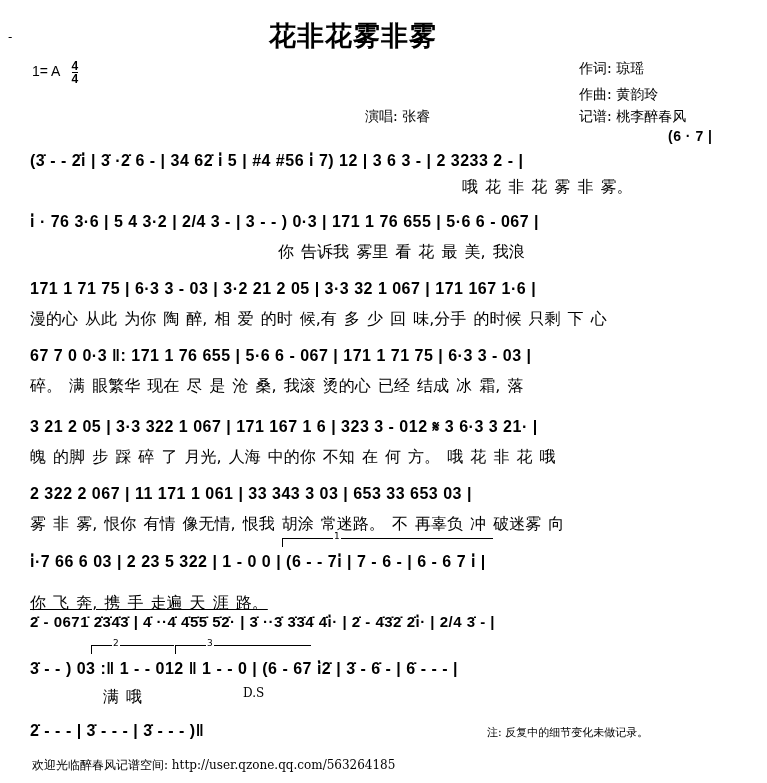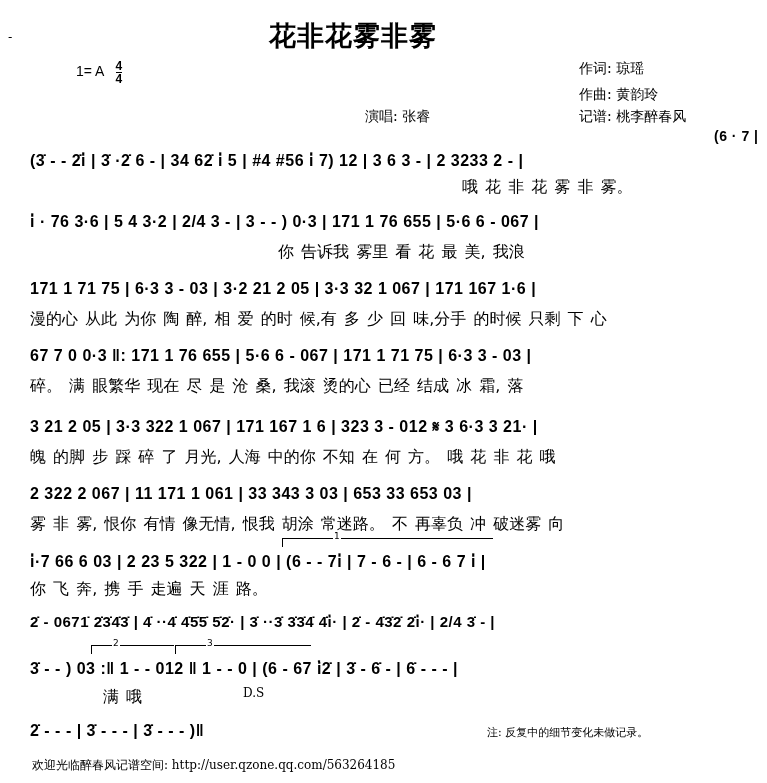--- a/index.html
+++ b/index.html
@@ -1,20 +1,20 @@
 <!DOCTYPE html>
 <html><head>
 <meta charset="utf-8">
 <style>
   html, body { margin:0; padding:0; background:#ffffff; }
   body { width:767px; height:783px; position:relative; overflow:hidden; color:#000; font-family:"DejaVu Sans", sans-serif; }
   .abs { position:absolute; white-space:nowrap; }
   .title { left:0; width:706px; top:18px; text-align:center; font-family:"DejaVu Serif", serif; font-weight:bold; font-size:27px; letter-spacing:1px; }
   .dash-mark { left:8px; top:30px; font-size:12px; }
-  .key { left:32px; top:60px; font-size:14px; font-family:"Liberation Sans", sans-serif;margin-left:44px; }
+  .key { left:32px; top:60px; font-size:14px; font-family:"Liberation Sans", sans-serif; }
   .timesig { display:inline-block; vertical-align:middle; text-align:center; font-size:12px; line-height:12px; margin-left:8px; font-weight:bold; }
   .timesig .num { border-bottom:1px solid #000; display:block; }
   .meta { font-size:14px; font-family:"DejaVu Serif", serif; }
   .staff { left:30px; font-family:"Liberation Sans", sans-serif; font-weight:bold; font-size:16px; letter-spacing:0.5px; }
   .lyric { left:30px; font-family:"DejaVu Sans", sans-serif; font-size:16px; word-spacing:2px; }
   .volta { position:absolute; border-top:1px solid #000; border-left:1px solid #000; height:8px; }
   .volta span { position:absolute; top:-8px; font-size:9px; background:#fff; padding:0 1px; }
   .note { font-family:"DejaVu Serif", serif; font-size:11px; }
   .footer { font-family:"DejaVu Serif", serif; font-size:12px; }
 </style>
@@ -30,21 +30,21 @@
     <span class="num">4</span>
     <span>4</span>
   </span>
 </div>
 
 <div class="abs meta" style="left:365px; top:60px;margin-top:48px;">演唱: 张睿</div>
 <div class="abs meta" style="left:579px; top:60px;">作词: 琼瑶</div>
 <div class="abs meta" style="left:579px; top:86px;">作曲: 黄韵玲</div>
 <div class="abs meta" style="left:579px; top:108px;">记谱: 桃李醉春风</div>
 
-<div class="abs staff" style="left:668px; top:128px; font-size:14px;margin-left:46px;">(6 · 7 |</div>
+<div class="abs staff" style="left:668px; top:128px; font-size:14px;">(6 · 7 |</div>
 <div class="abs staff" style="top:152px;">(3̇ - - 2̇i̇ | 3̇ ·2̇ 6 - | 34 62̇ i̇ 5 | #4 #56 i̇ 7) 12 | 3 6 3 - | 2 3233 2 - |</div>
 <div class="abs lyric" style="left:462px; top:177px;">哦      花  非  花        雾 非  雾。</div>
 
 <div class="abs staff" style="top:213px;">i̇ · 76 3·6 | 5 4 3·2 | 2/4 3 - | 3 - - ) 0·3 | 171 1 76 655 | 5·6 6 - 067 |</div>
 <div class="abs lyric" style="left:278px; top:242px;">你   告诉我  雾里 看 花   最 美,     我浪</div>
 
 <div class="abs staff" style="top:280px;">171 1 71 75 | 6·3 3 - 03 | 3·2 21 2 05 | 3·3 32 1 067 | 171 167 1·6 |</div>
 <div class="abs lyric" style="top:309px;">漫的心 从此 为你  陶 醉,      相  爱   的时 候,有  多 少  回 味,分手   的时候 只剩 下 心</div>
 
 <div class="abs staff" style="top:347px;">67 7 0 0·3 ‖: 171 1 76 655 | 5·6 6 - 067 | 171 1 71 75 | 6·3 3 - 03 |</div>
@@ -53,21 +53,21 @@
 <div class="abs staff" style="top:418px;">3 21 2 05 | 3·3 322 1 067 | 171 167 1 6 | 323 3 - 012 𝄋 3 6·3 3 21· |</div>
 <div class="abs lyric" style="top:447px;">魄 的脚 步  踩  碎 了  月光,  人海  中的你  不知 在 何  方。     哦    花 非 花   哦</div>
 
 <div class="abs staff" style="top:485px;">2 322 2 067 | 11 171 1 061 | 33 343 3 03 | 653 33 653 03 |</div>
 <div class="abs lyric" style="top:514px;">雾 非 雾,    恨你   有情  像无情,    恨我   胡涂  常迷路。   不    再辜负  冲  破迷雾   向</div>
 
 <div class="volta" style="left:282px; top:538px; width:210px;">
     <span style="left:50px;">1</span>
   </div>
 <div class="abs staff" style="top:553px;">i̇·7 66 6 03 | 2 23 5 322 | 1 - 0 0 | (6 - - 7i̇ | 7 - 6 - | 6 - 6 7 i̇ |</div>
-<div class="abs lyric" style="top:579px;">你 飞  奔,  携   手 走遍 天 涯  路。</div>
+<div class="abs lyric" style="top:593px;text-decoration:underline;">你 飞  奔,  携   手 走遍 天 涯  路。</div>
 
 <div class="abs staff" style="top:613px; font-size:15px;">2̇ - 0671̇ 2̇3̇4̇3̇ | 4̇ ··4̇ 4̇5̇5̇ 5̇2̇· | 3̇ ··3̇ 3̇3̇4̇ 4̇i̇· | 2̇ - 4̇3̇2̇ 2̇i̇· | 2/4 3̇ - |</div>
 
 <div class="volta" style="left:91px; top:645px; width:82px;">
     <span style="left:20px;">2</span>
   </div>
 <div class="volta" style="left:175px; top:645px; width:135px;">
     <span style="left:30px;">3</span>
   </div>
 <div class="abs staff" style="top:660px;">3̇ - - ) 03 :‖ 1 - - 012 ‖ 1 - - 0 | (6 - 67 i̇2̇ | 3̇ - 6̇ - | 6̇ - - - |</div>

